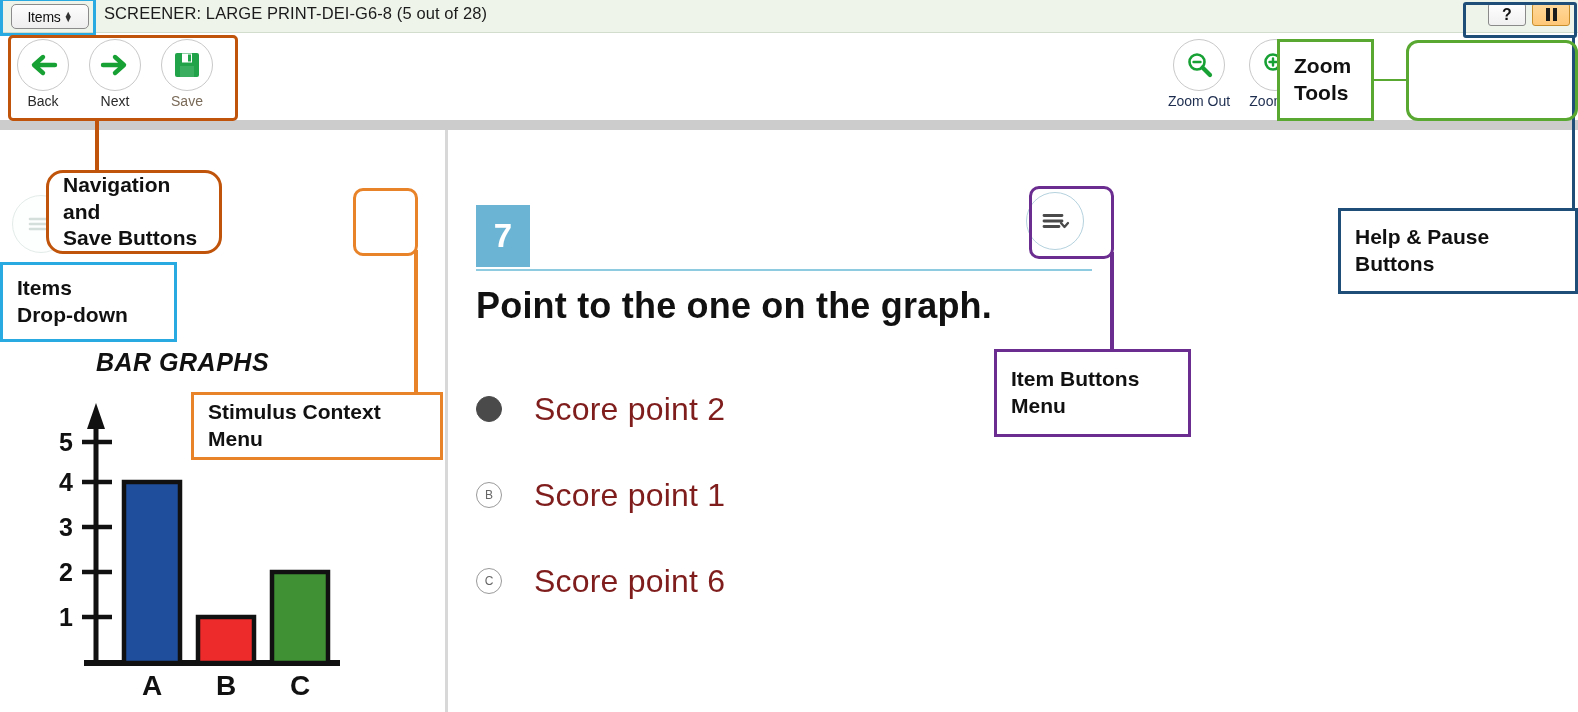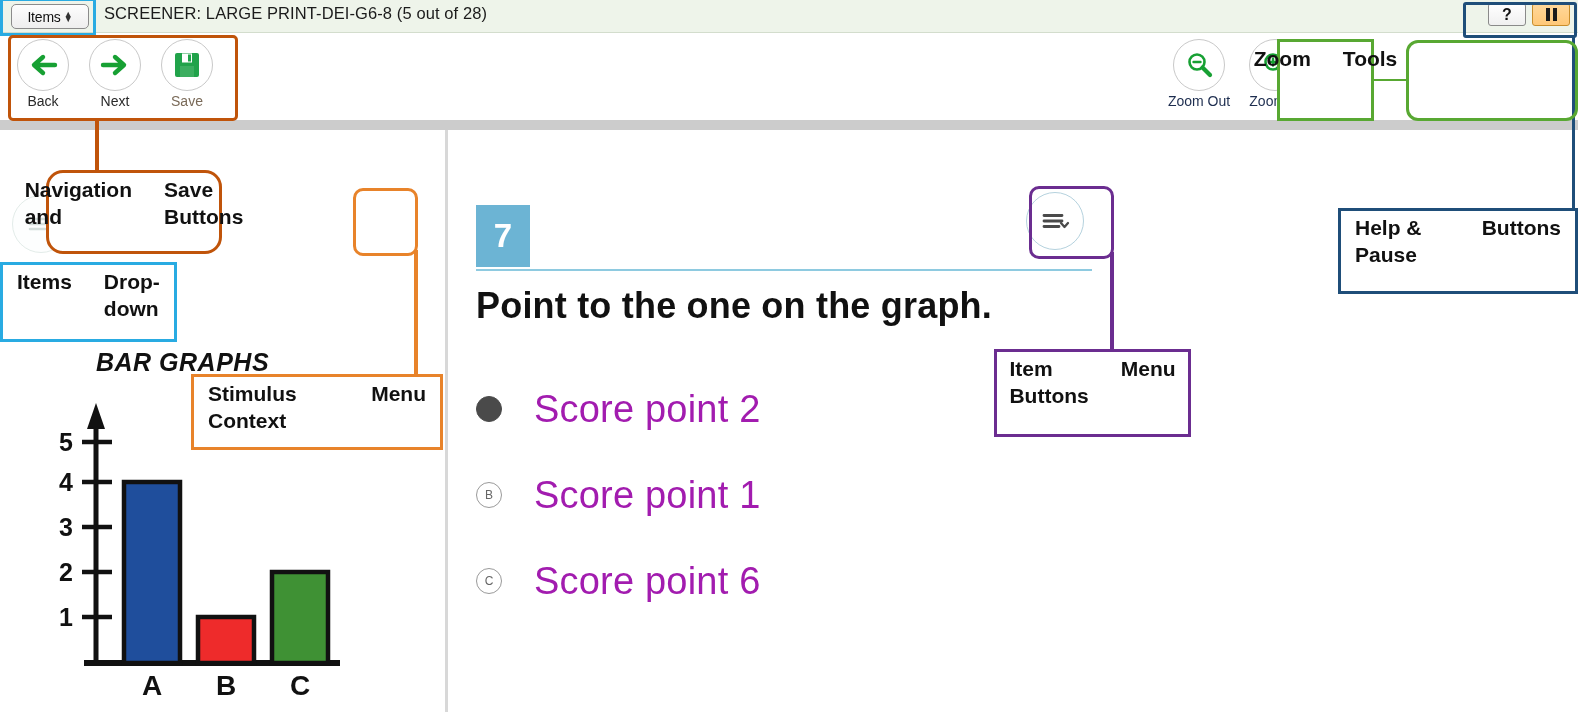--- a/index.html
+++ b/index.html
@@ -118,30 +118,29 @@
   .option-row{
     display:flex; align-items:center; height:58px; margin-bottom:28px; cursor:pointer;
   }
   .opt-radio{
     width:26px; height:26px; border-radius:50%;
     display:flex; align-items:center; justify-content:center;
     font-size:12px; color:#666; flex:0 0 auto;
   }
   .opt-radio.unselected{ border:1.6px solid #9a9a9a; background:#fff; }
   .opt-radio.selected{ background:#4a4a4a; border:1.6px solid #4a4a4a; }
-  .opt-text{ font-size:38px; color:#a21caf; margin-left:32px; letter-spacing:0.2px; }
+  .opt-text{ font-size:32px; color:#7f1d1d; margin-left:32px; letter-spacing:0.2px; }
 
   
   .anno-box{
     position:absolute; background:#ffffff;
-    display:flex; flex-direction:row; justify-content:center;
+    display:flex; flex-direction:column; justify-content:center;
     padding:4px 14px;
     font-size:21px; font-weight:bold; color:#111; line-height:1.28;
     z-index:40;
-    gap:32px;
   }
   .anno-line{ position:absolute; z-index:30; }
   .anno-frame{ position:absolute; background:transparent; z-index:35; }
 
   
   .c-orange{ border:3px solid #c0540a; }
   .c-orange2{ border:3px solid #e8832a; }
   .c-blue{ border:3px solid #29abe2; }
   .c-green{ border:3px solid #58a832; }
   .c-navy{ border:3px solid #1f4e79; }
@@ -320,21 +319,21 @@
 
 <div class="anno-frame c-orange" style="left:8px; top:35px; width:230px; height:86px; border-radius:5px;"></div>
 <div class="anno-line lw-orange" style="left:95px; top:118px; width:4px; height:54px;"></div>
 <div class="anno-box c-orange" style="left:46px; top:170px; width:176px; height:84px;border-radius:17px;">
   <div>Navigation and</div>
   <div>Save Buttons</div>
 </div>
 
 <div class="anno-frame c-orange2" style="left:353px; top:188px; width:65px; height:68px; border-radius:10px;"></div>
 <div class="anno-line lw-orange2" style="left:414px; top:250px; width:4px; height:145px;"></div>
-<div class="anno-box c-orange2" style="left:191px; top:374px; width:252px; height:76px;">
+<div class="anno-box c-orange2" style="left:191px; top:392px; width:252px; height:68px;">
   <div>Stimulus Context</div>
   <div>Menu</div>
 </div>
 
 <div class="anno-frame c-purple" style="left:1029px; top:186px; width:85px; height:73px; border-radius:10px;"></div>
 <div class="anno-line lw-purple" style="left:1110px; top:252px; width:4px; height:99px;"></div>
 <div class="anno-box c-purple" style="left:994px; top:349px; width:197px; height:88px;">
   <div>Item Buttons</div>
   <div>Menu</div>
 </div>

